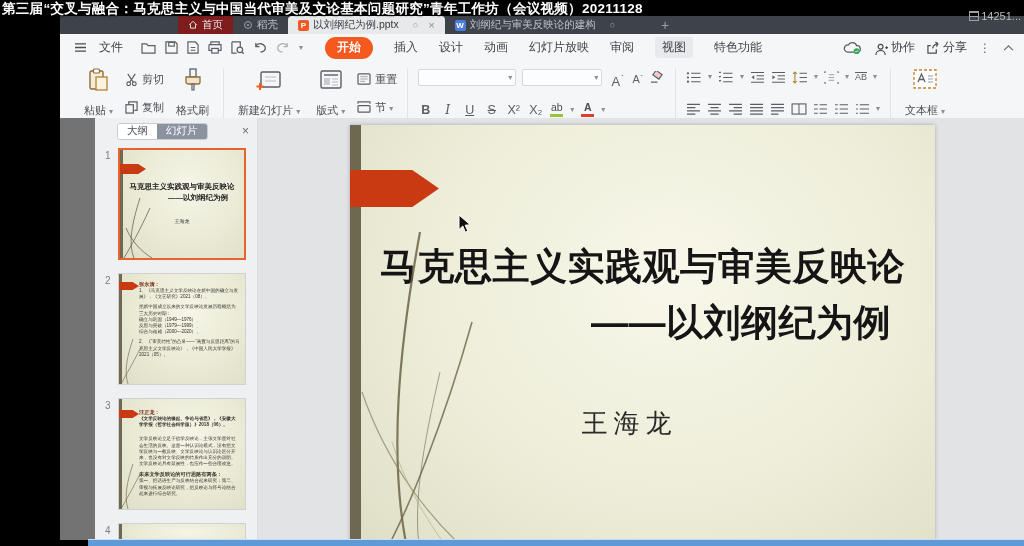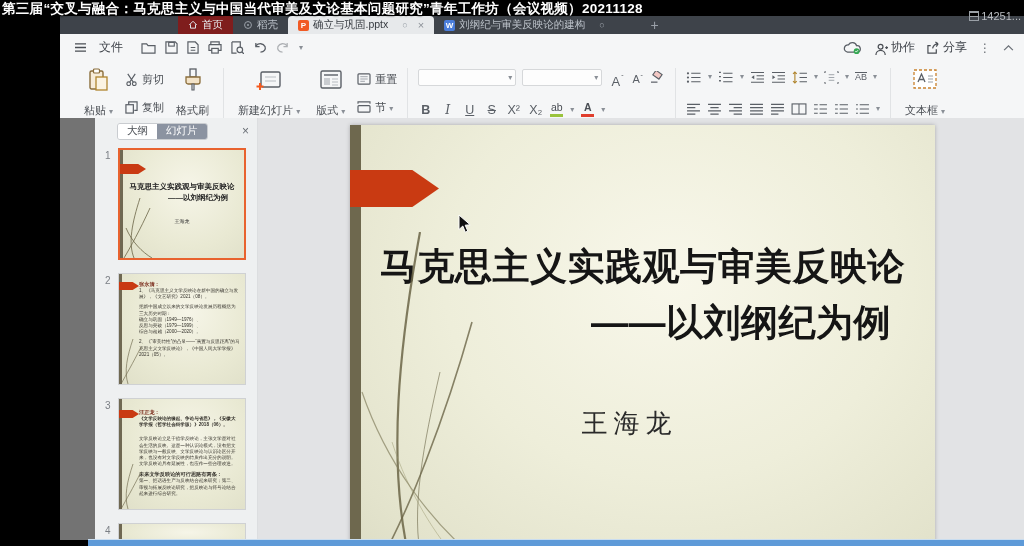--- a/index.html
+++ b/index.html
@@ -115,21 +115,21 @@
       </div>
       <div class="ttab">
         <svg class="ic" width="10" height="10" viewBox="0 0 16 16">
             <circle cx="8" cy="8" r="5.5" stroke="#9aa0a8" fill="none" stroke-width="1.6"></circle>
             <circle cx="8" cy="8" r="1.6" fill="#9aa0a8"></circle>
           </svg>
         <span>稻壳</span>
       </div>
       <div class="ttab active">
         <span class="chip p">P</span>
-        <span>确立与巩固.pptx</span>
+        <span>以刘纲纪为例.pptx</span>
         <span class="tsync">○</span>
         <span class="tclose">×</span>
       </div>
       <div class="ttab">
         <span class="chip w">W</span>
         <span>刘纲纪与审美反映论的建构</span>
         <span class="tsync">○</span>
       </div>
       <div class="ttab newtab">+</div>
     </div>
@@ -165,20 +165,30 @@
             </svg>
           <svg class="ic" width="14" height="12" viewBox="0 0 15 13">
               <path d="M3 4 C6 1 11 1 13 5 C14 8 12 11 8 11" stroke="#5a5f66" fill="none" stroke-width="1.4"></path>
               <path d="M3 1 v4 h4" stroke="#5a5f66" fill="none" stroke-width="1.4"></path>
             </svg>
           <svg class="ic" width="14" height="12" viewBox="0 0 15 13" opacity="0.45">
               <path d="M12 4 C9 1 4 1 2 5 C1 8 3 11 7 11" stroke="#5a5f66" fill="none" stroke-width="1.4"></path>
               <path d="M12 1 v4 h-4" stroke="#5a5f66" fill="none" stroke-width="1.4"></path>
             </svg>
           <span class="car">▾</span>
+        </span>
+        <span class="mtabs">
+          <span class="pill">开始</span>
+          <span class="mtab">插入</span>
+          <span class="mtab">设计</span>
+          <span class="mtab">动画</span>
+          <span class="mtab">幻灯片放映</span>
+          <span class="mtab">审阅</span>
+          <span class="mtab hl">视图</span>
+          <span class="mtab">特色功能</span>
         </span>
         <span class="mr-right">
           <svg class="ic" width="20" height="14" viewBox="0 0 22 15">
               <path d="M5 12 a4 4 0 0 1 1-8 a5 5 0 0 1 9 1 a3.5 3.5 0 0 1 1 7 z" stroke="#5a5f66" fill="none" stroke-width="1.4"></path>
               <circle cx="15" cy="11" r="3.2" fill="#35a853"></circle>
               <path d="M13.6 11 l1 1 l1.8-2" stroke="#fff" fill="none" stroke-width="1"></path>
             </svg>
           <span style="display:flex;align-items:flex-end;gap:3px">
             <svg class="ic" width="13" height="13" viewBox="0 0 14 14">
                 <circle cx="6" cy="4" r="2.6" stroke="#4a4e54" fill="none" stroke-width="1.3"></circle>

